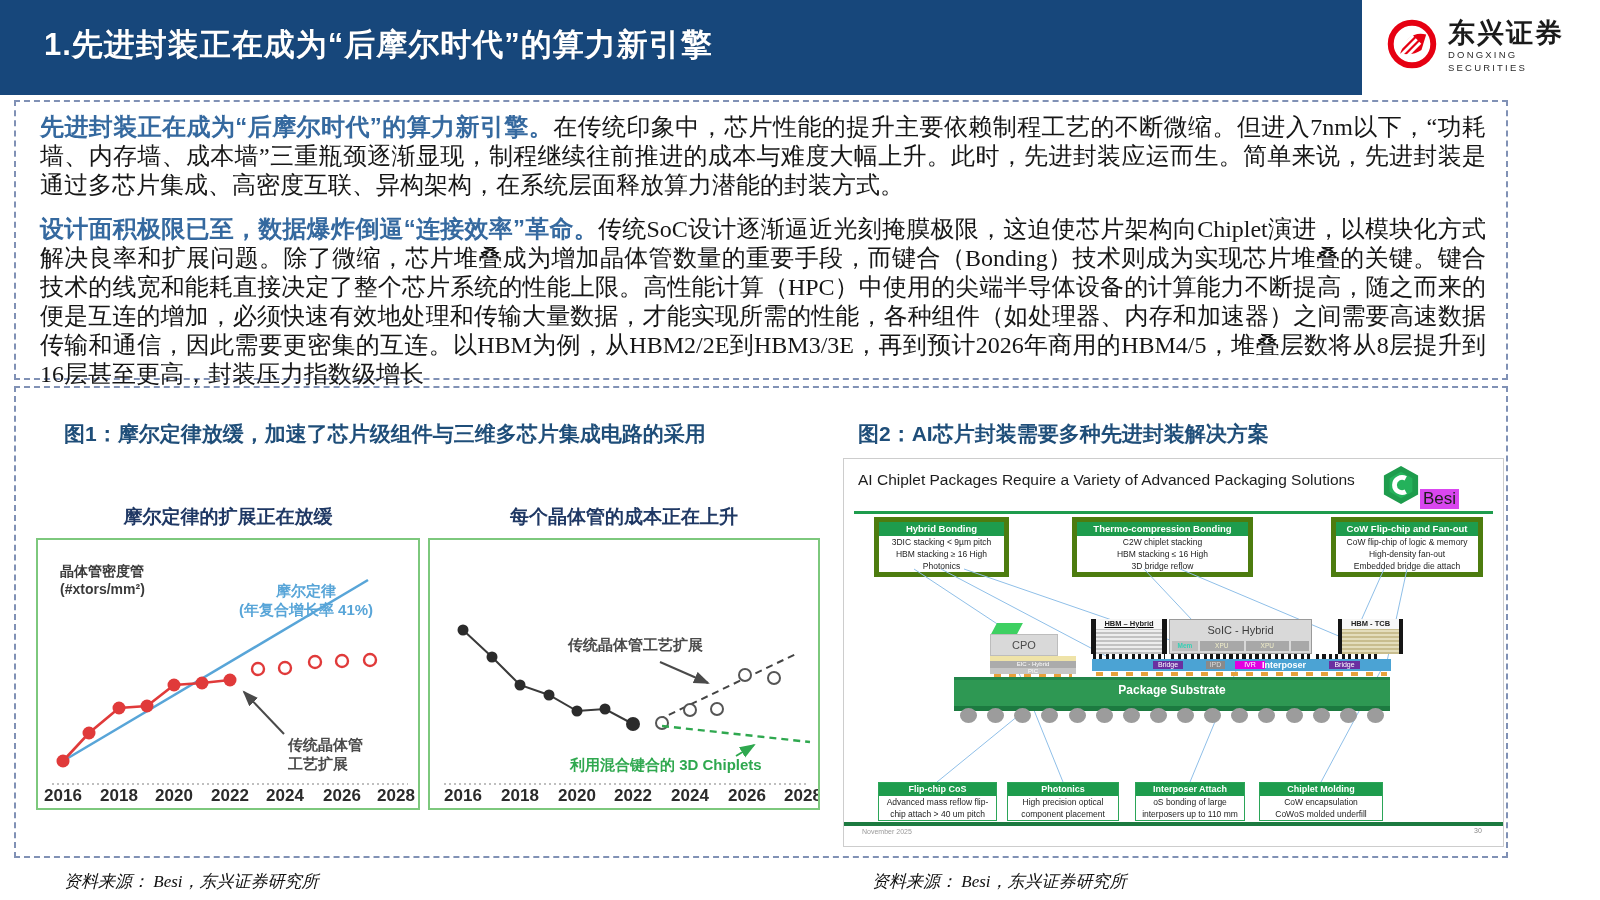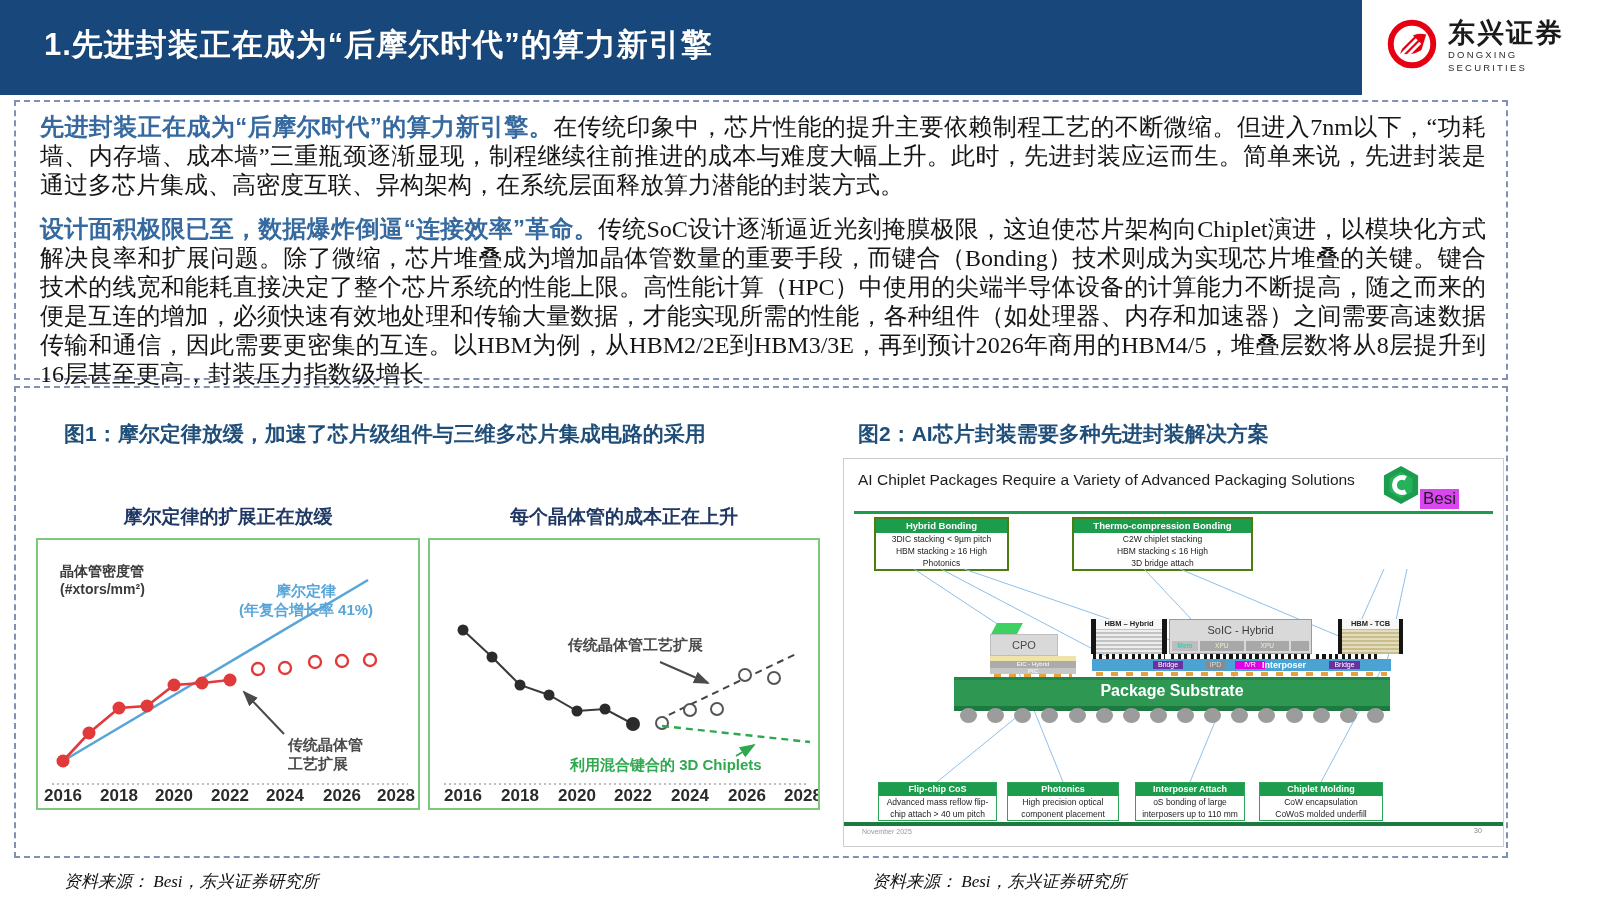--- a/index.html
+++ b/index.html
@@ -37,21 +37,21 @@
   svg text{font-family:"Liberation Sans","DejaVu Sans",sans-serif;}
 
   
   .slide{position:absolute;left:843px;top:458px;width:659px;height:387px;background:#fff;
          border:1px solid #cdcdcd;font-family:"Liberation Sans","DejaVu Sans",sans-serif;}
   .slide *{box-sizing:border-box;}
   .slide-title{position:absolute;left:14px;top:12px;width:515px;font-size:15.5px;color:#1d1d1d;}
   .besi-logo{position:absolute;left:538px;top:5px;}
   .besi-name{position:absolute;left:576px;top:30px;font-size:17px;font-weight:normal;color:#1d1d1d;background:#d946ef;padding:0 3px;}
   .green-rule{position:absolute;left:10px;top:52px;width:639px;height:3px;background:#1E9C4D;}
-  .tbox{position:absolute;background:#fff;border:2px solid #4d7c0f;}
+  .tbox{position:absolute;background:#fff;border:5px solid #4d7c0f;}
   .tbox .hd{background:#1E9C4D;color:#fff;font-weight:bold;font-size:9.5px;line-height:14px;text-align:center;}
   .tbox .ln{font-size:8.5px;line-height:12px;text-align:center;color:#1d1d1d;}
   .bbox{position:absolute;background:#fff;border:1px solid #2BA558;}
   .bbox .hd{background:#1E9C4D;color:#fff;font-weight:bold;font-size:9px;line-height:13px;text-align:center;}
   .bbox .ln{font-size:8.5px;line-height:12px;text-align:center;color:#1d1d1d;}
 
   .cpo-wedge{position:absolute;left:150px;top:164px;width:26px;height:11px;background:#3ED062;transform:skewX(-28deg);}
   .cpo-body{position:absolute;left:146px;top:175px;width:68px;height:22px;background:#d9d9d9;border:1px solid #bdbdbd;
             font-size:11px;color:#4a4a4a;text-align:center;line-height:21px;}
   .cpo-yellow{position:absolute;left:146px;top:197px;width:86px;height:5px;background:#EFE3A8;}
@@ -72,21 +72,21 @@
   .soic-row div{font-size:6.5px;line-height:10px;text-align:center;background:#a8a8a8;color:#F2EFC9;}
   .soic-row .mem{width:26px;background:#bdbdbd;color:#35D0B5;font-weight:bold;}
   .soic-row .xpu{flex:1;}
   .soic-row .sp{width:18px;}
 
   .interposer{position:absolute;left:248px;top:200px;width:299px;height:12px;background:#4BA3D4;}
   .interposer .ilbl{position:absolute;left:170px;top:1px;width:60px;font-size:9px;font-weight:bold;color:#fff;text-align:left;}
   .ichip{position:absolute;top:2px;height:8px;font-size:7px;line-height:8px;color:#fff;text-align:center;}
   .substrate{position:absolute;left:110px;top:218px;width:436px;height:34px;background:#2E9853;
              border-top:3px solid #22854A;border-bottom:5px solid #1C7A40;
-             font-size:16px;font-weight:bold;color:#fff;text-align:center;line-height:21px;}
+             font-size:12px;font-weight:bold;color:#fff;text-align:center;line-height:21px;}
   .balls{position:absolute;left:116px;top:249px;width:424px;display:flex;justify-content:space-between;}
   .ball{width:17px;height:15px;border-radius:50%;background:#9c9c9c;}
   .conn{position:absolute;left:0;top:0;pointer-events:none;}
   .divider{position:absolute;left:0;top:363px;width:659px;height:4px;background:#1C7A40;}
   .slide-date{position:absolute;left:18px;top:369px;font-size:7px;color:#999;}
   .slide-page{position:absolute;left:630px;top:368px;font-size:7px;color:#888;}
 </style>
 </head>
 <body>
 
@@ -237,21 +237,27 @@
     <div class="tbox" style="left:30px;top:58px;width:135px;">
       <div class="hd">Hybrid Bonding</div>
       <div class="ln">3DIC stacking &lt; 9µm pitch</div>
       <div class="ln">HBM stacking ≥ 16 High</div>
       <div class="ln">Photonics</div>
     </div>
     <div class="tbox" style="left:228px;top:58px;width:181px;">
       <div class="hd">Thermo-compression Bonding</div>
       <div class="ln">C2W chiplet stacking</div>
       <div class="ln">HBM stacking ≤ 16 High</div>
-      <div class="ln">3D bridge attach</div>
+      <div class="ln">3D bridge reflow</div>
+    </div>
+    <div class="tbox" style="left:487px;top:58px;width:152px;">
+      <div class="hd">CoW Flip-chip and Fan-out</div>
+      <div class="ln">CoW flip-chip of logic &amp; memory</div>
+      <div class="ln">High-density fan-out</div>
+      <div class="ln">Embedded bridge die attach</div>
     </div>
 
     <svg class="conn" width="659" height="387">
       <g stroke="#8FBFE8" stroke-width="1">
         <line x1="70" y1="110" x2="170" y2="176"></line>
         <line x1="97" y1="110" x2="262" y2="197"></line>
         <line x1="120" y1="110" x2="352" y2="190"></line>
         <line x1="300" y1="110" x2="380" y2="195"></line>
         <line x1="336" y1="110" x2="497" y2="178"></line>
         <line x1="540" y1="110" x2="508" y2="182"></line>
@@ -263,21 +269,21 @@
       </g>
     </svg>
 
     <div class="cpo-wedge"></div>
     <div class="cpo-body">CPO</div>
     <div class="cpo-yellow"></div>
     <div class="cpo-eic">EIC - Hybrid</div>
     <div class="cpo-pic">PIC</div>
     <div class="pads" style="position:absolute;left:150px;top:215px;width:78px;height:4px;"></div>
 
-    <div class="hbm" style="left:247px;width:76px;">
+    <div class="hbm" style="left:247px;width:76px;text-decoration:underline;">
       <div class="lbl">HBM – Hybrid</div>
     </div>
     <div class="bumps" style="position:absolute;left:249px;top:195px;width:72px;height:5px;"></div>
 
     <div class="soic">
       <div class="lbl">SoIC - Hybrid</div>
       <div class="soic-row">
         <div class="mem">Mem</div>
         <div class="xpu">XPU</div>
         <div class="xpu">XPU</div>

